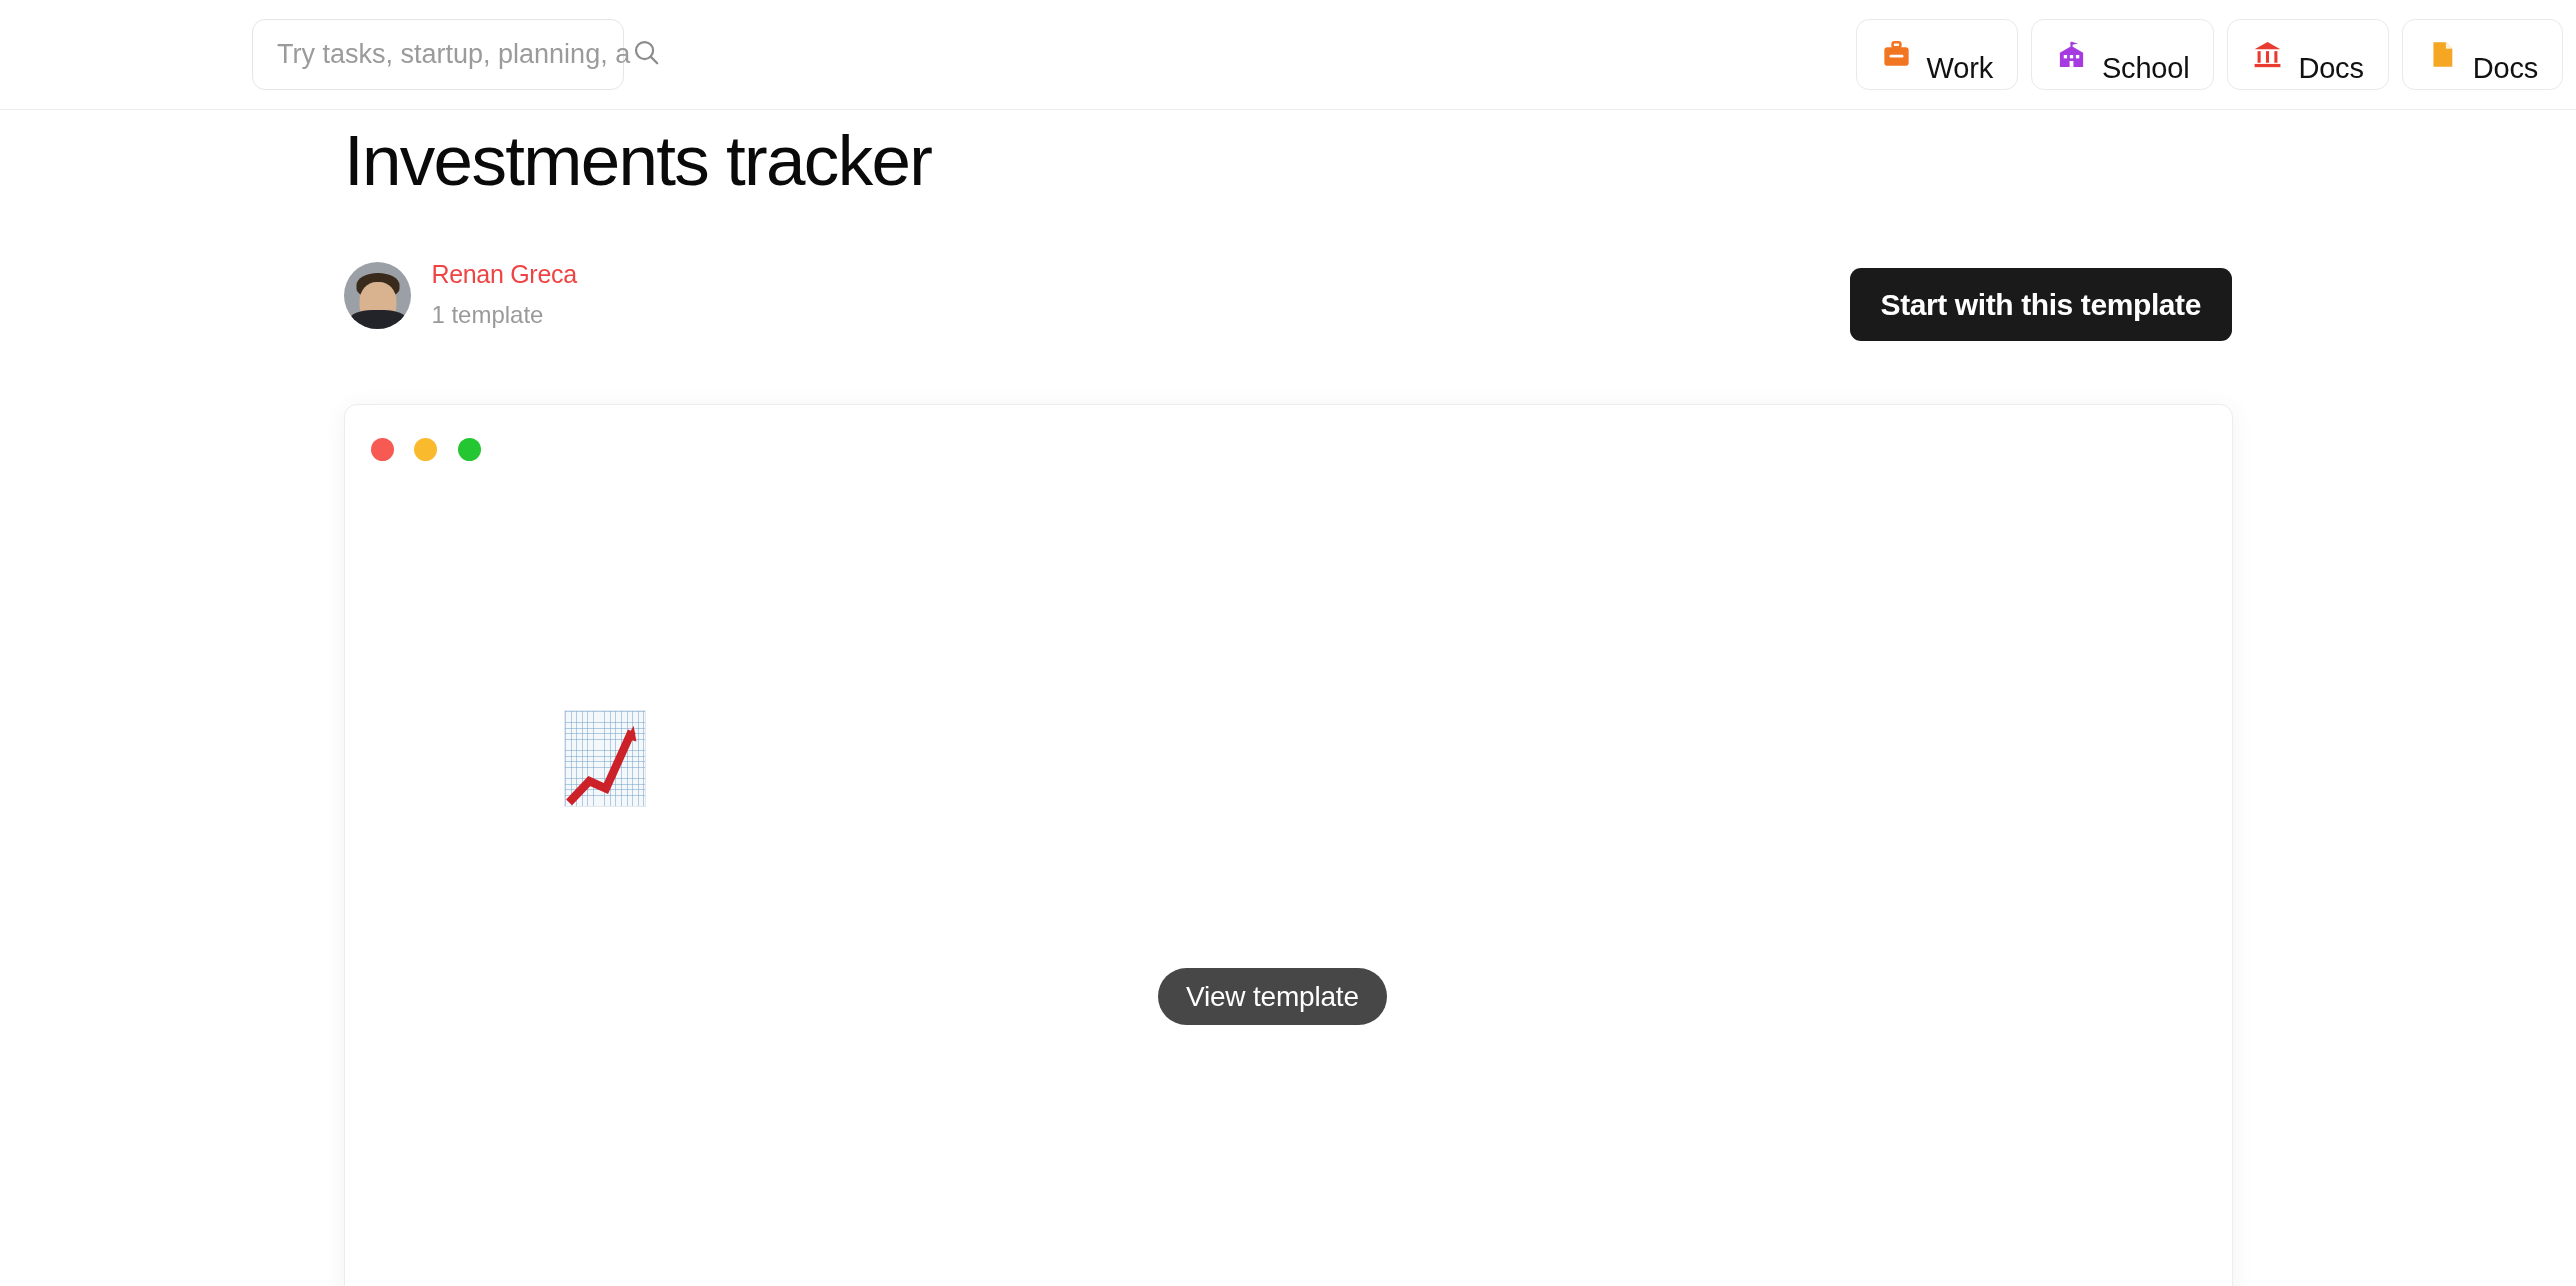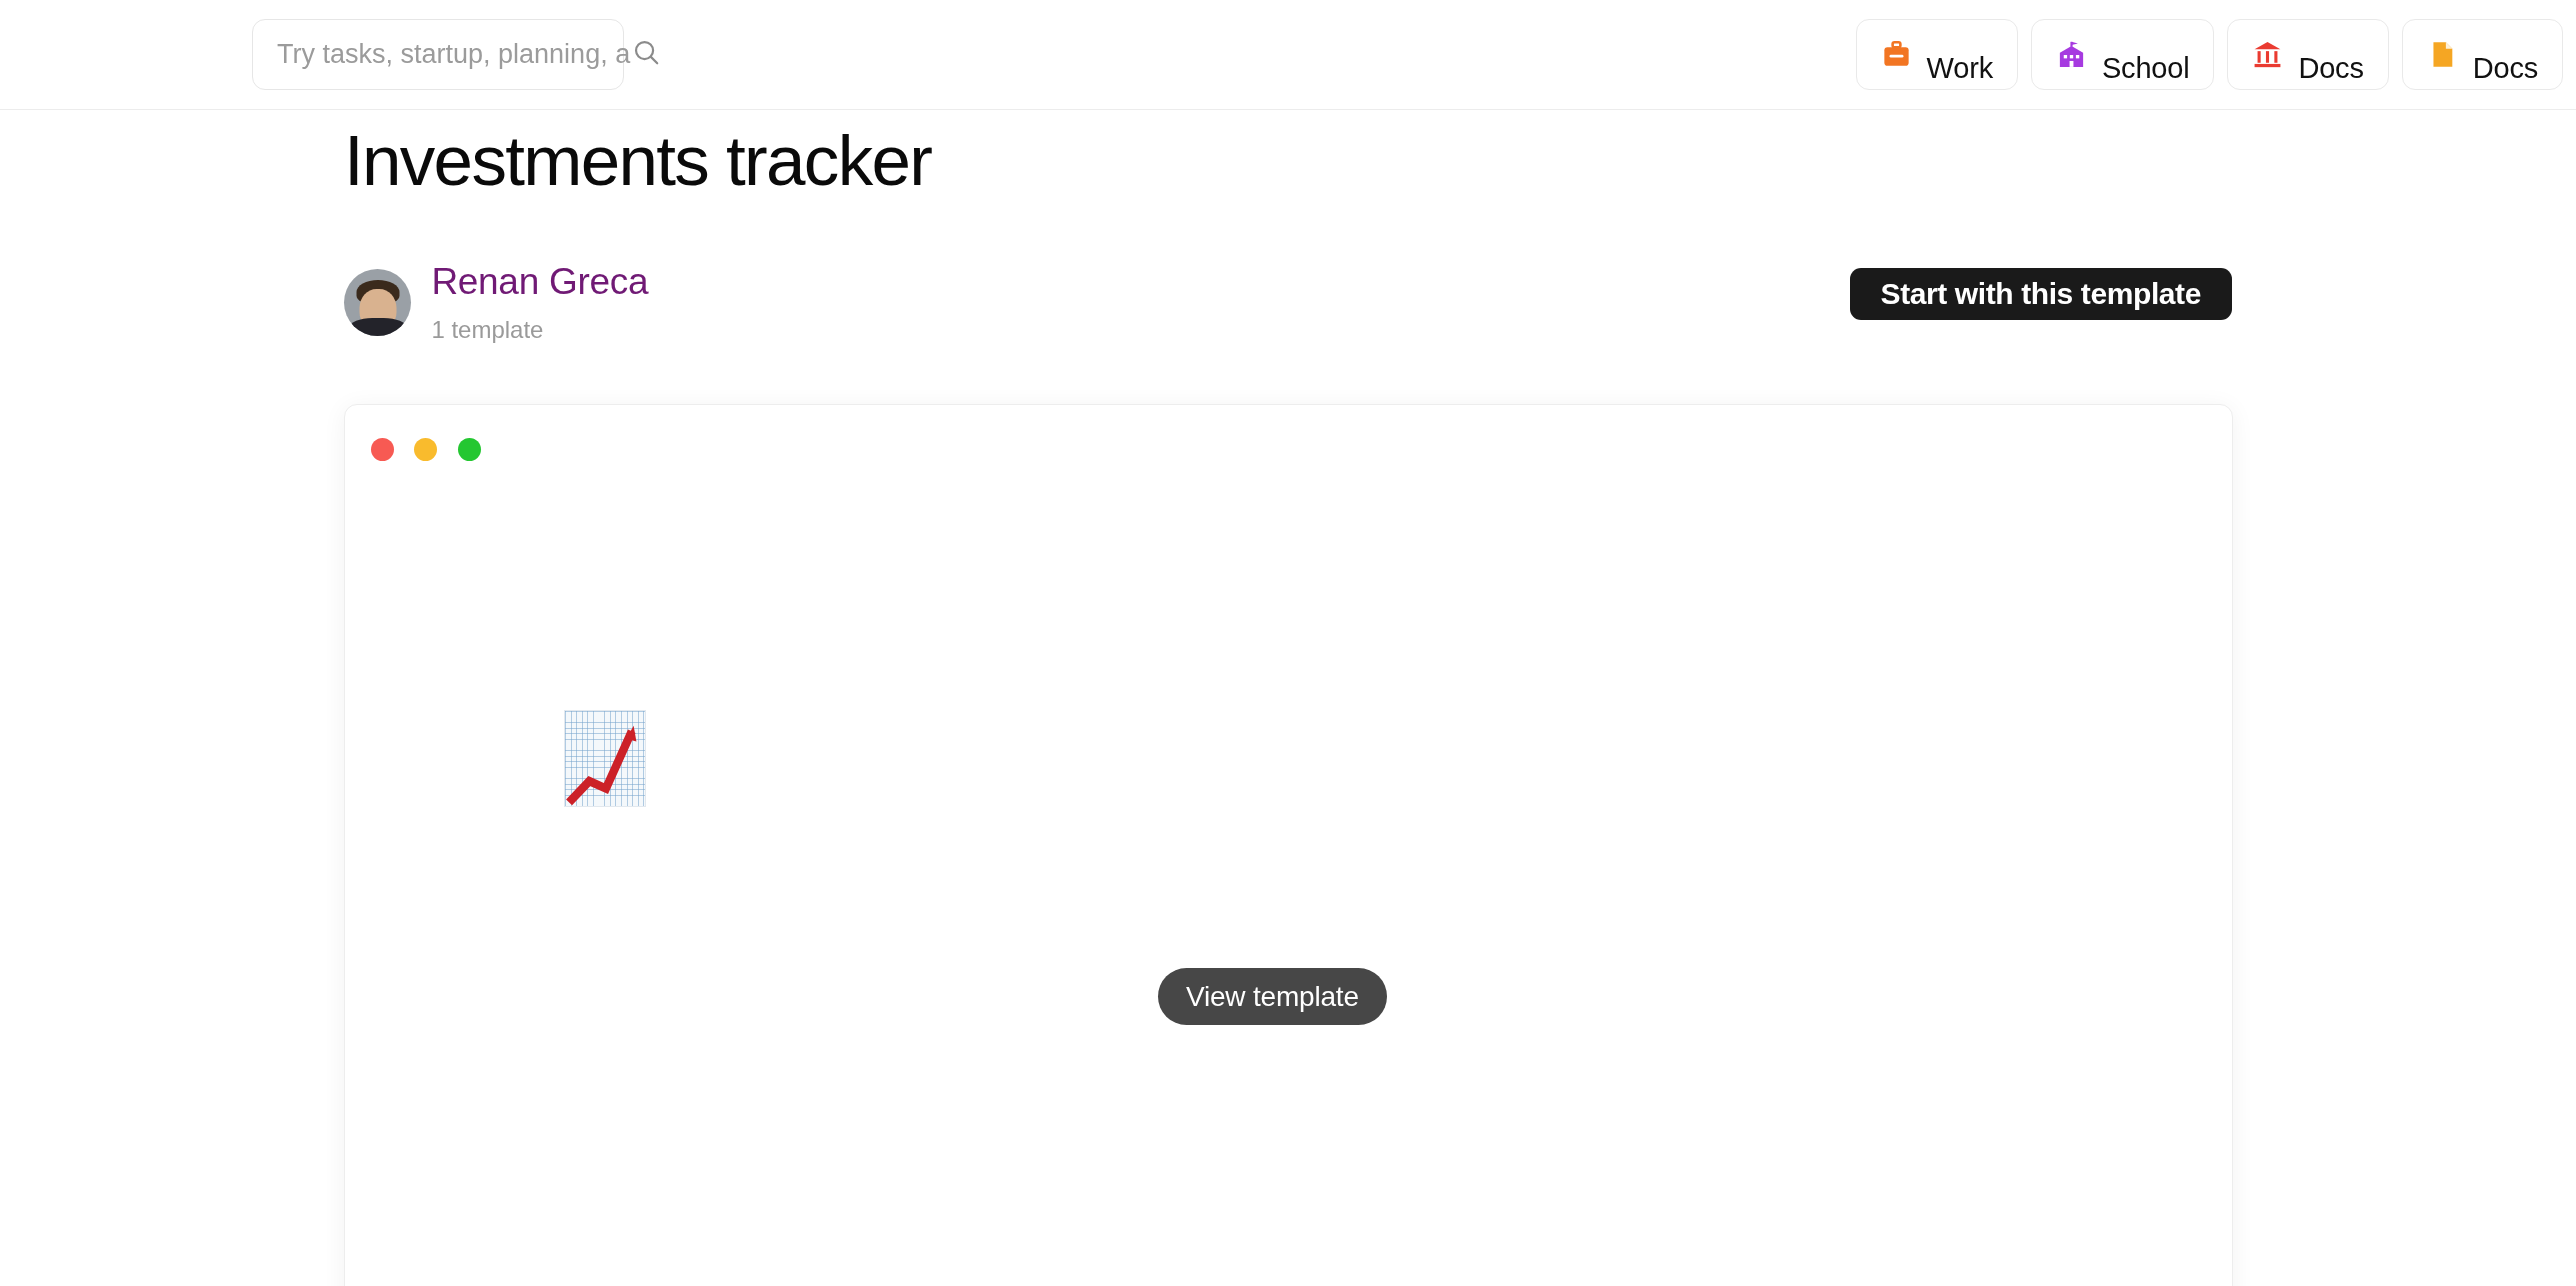--- a/index.html
+++ b/index.html
@@ -147,37 +147,37 @@
   .avatar .body {
     position: absolute;
     left: 50%;
     bottom: -5.6px;
     transform: translateX(-50%);
     width: 57px; height: 24px;
     border-radius: 40% 40% 0 0;
     background: #23232a;
   }
   .author-name {
-    font-size: 37px;
-    color: #701a75;
+    font-size: 25px;
+    color: #ef4444;
     letter-spacing: -0.3px;
     line-height: 1.25;
   }
   .author-sub {
     font-size: 24px;
     color: #9a9a9a;
     line-height: 1.35;
     margin-top: 9px;
   }
 
   .cta-btn {
     position: absolute;
     right: 344px;
     top: 268px;
-    height: 52px;
+    height: 73px;
     padding: 0 31px;
     display: flex;
     align-items: center;
     justify-content: center;
     background: #1a1a1a;
     color: #fff;
     font-size: 30px;
     font-weight: bold;
     letter-spacing: -0.4px;
     border: none;

